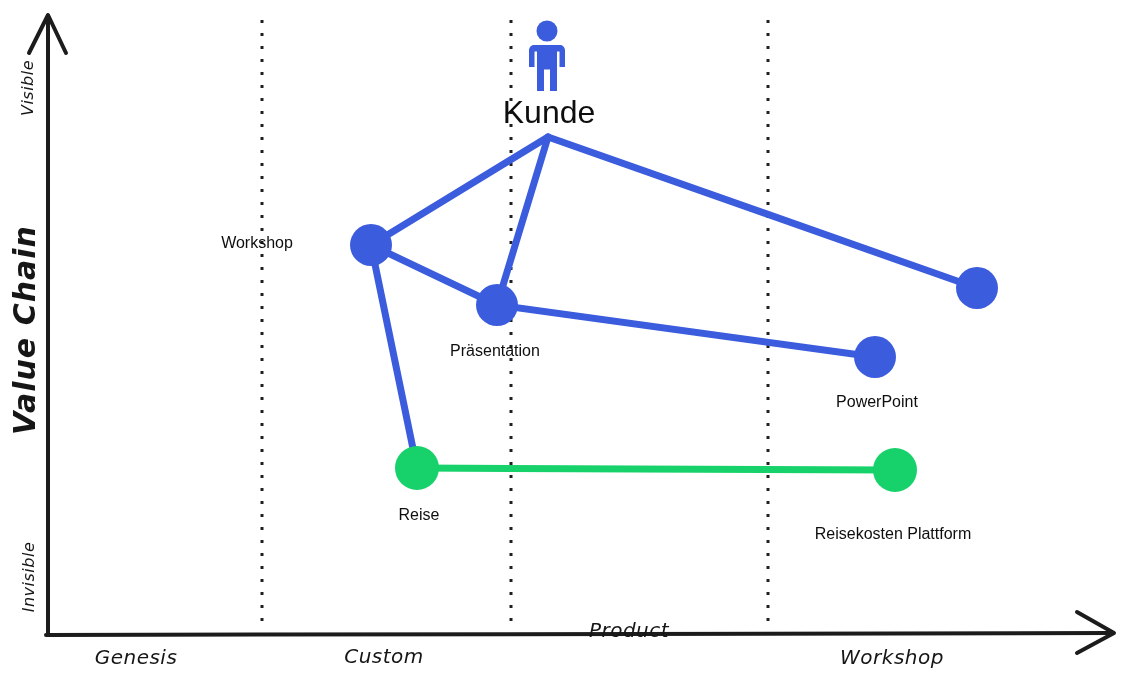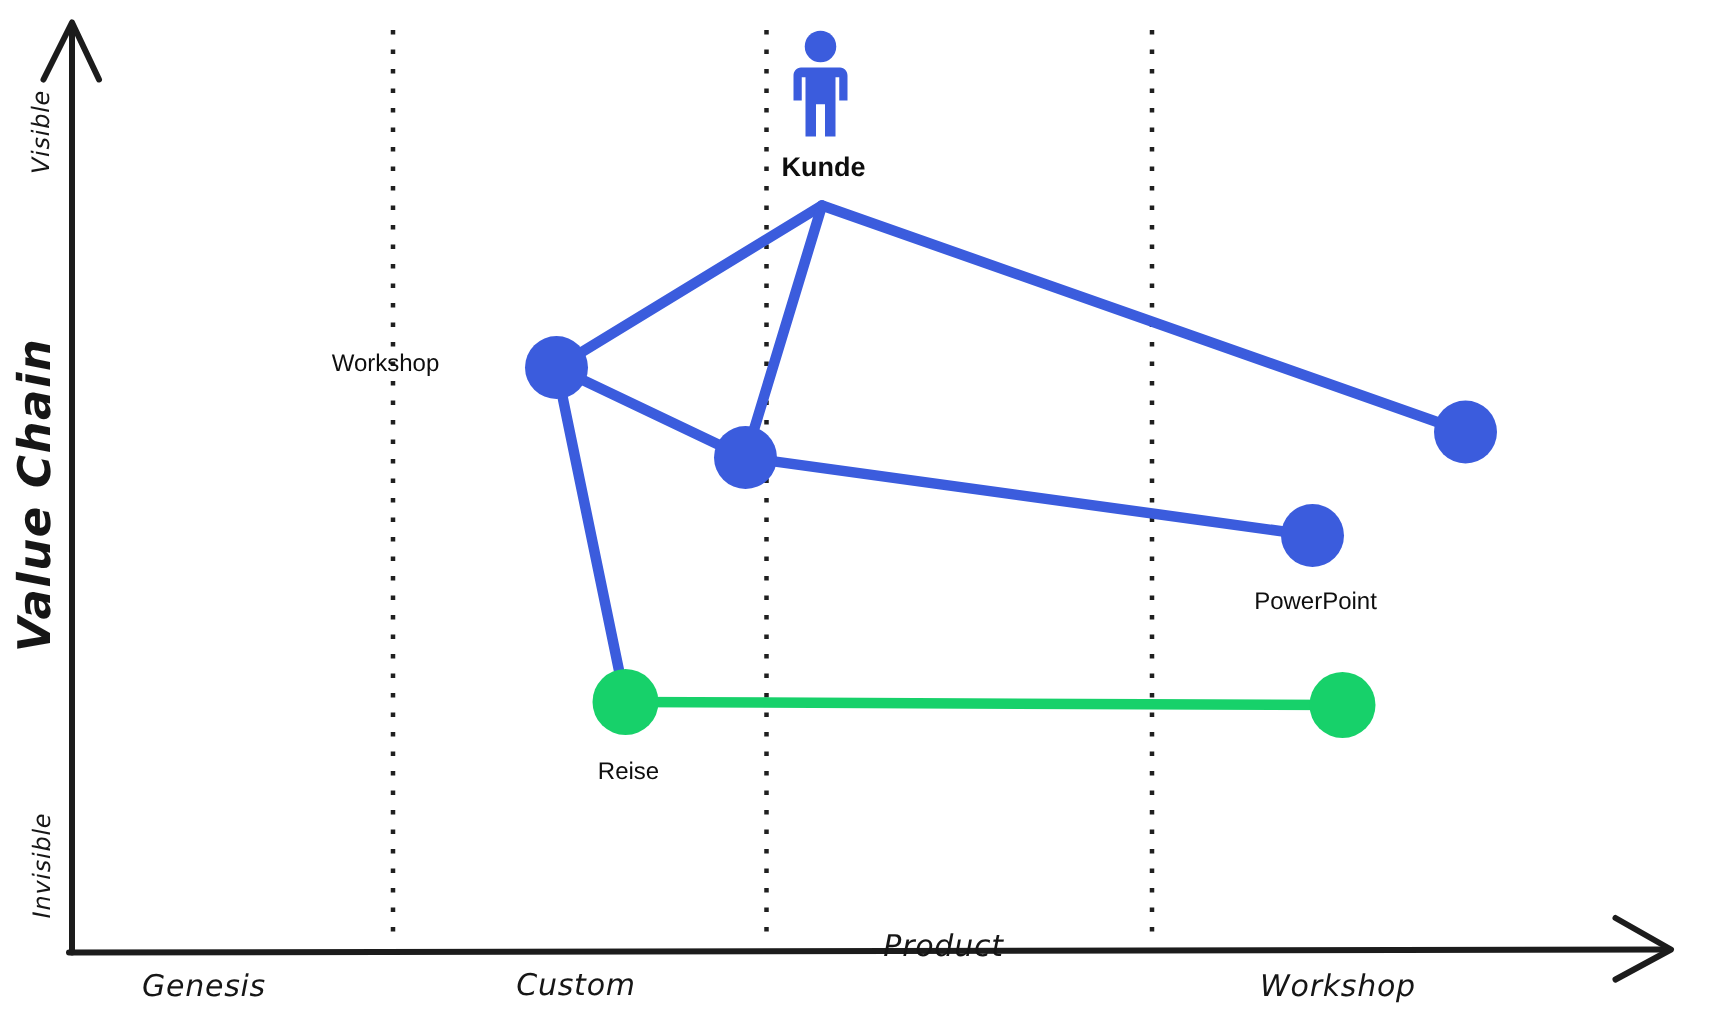--- a/index.html
+++ b/index.html
@@ -55,24 +55,26 @@
     <g>
         <circle cx="371" cy="245" r="21" fill="#3b5cdd"></circle>
         <circle cx="497" cy="305" r="21" fill="#3b5cdd"></circle>
         <circle cx="977" cy="288" r="21" fill="#3b5cdd"></circle>
         <circle cx="875" cy="357" r="21" fill="#3b5cdd"></circle>
         <circle cx="417" cy="468" r="22" fill="#17d16a"></circle>
         <circle cx="895" cy="470" r="22" fill="#17d16a"></circle>
       </g>
   </svg>
 
-  <div class="label" style="left:549px;top:112px;font-size:18px;font-weight:bold;">Kunde</div>
+  <div class="label" style="left:549px;top:112px;font-size:32px;">Kunde</div>
   <div class="label" style="left:257px;top:243px;">Workshop</div>
+  <div class="label" style="left:495px;top:351px;">Präsentation</div>
   <div class="label" style="left:877px;top:402px;">PowerPoint</div>
   <div class="label" style="left:419px;top:515px;">Reise</div>
+  <div class="label wrap" style="left:893px;top:534px;">Reisekosten Plattform</div>
 
   <div class="rot hand y-title" style="left:24px;top:330px;">Value Chain</div>
   <div class="rot hand axis-side" style="left:27px;top:88px;">Visible</div>
   <div class="rot hand axis-side" style="left:28px;top:577px;">Invisible</div>
 
   <div class="stage-label hand" style="left:136px;top:657px;">Genesis</div>
   <div class="stage-label hand" style="left:384px;top:656px;">Custom</div>
   <div class="stage-label hand" style="left:629px;top:630px;">Product</div>
   <div class="stage-label hand" style="left:892px;top:657px;">Workshop</div>
 </div>

